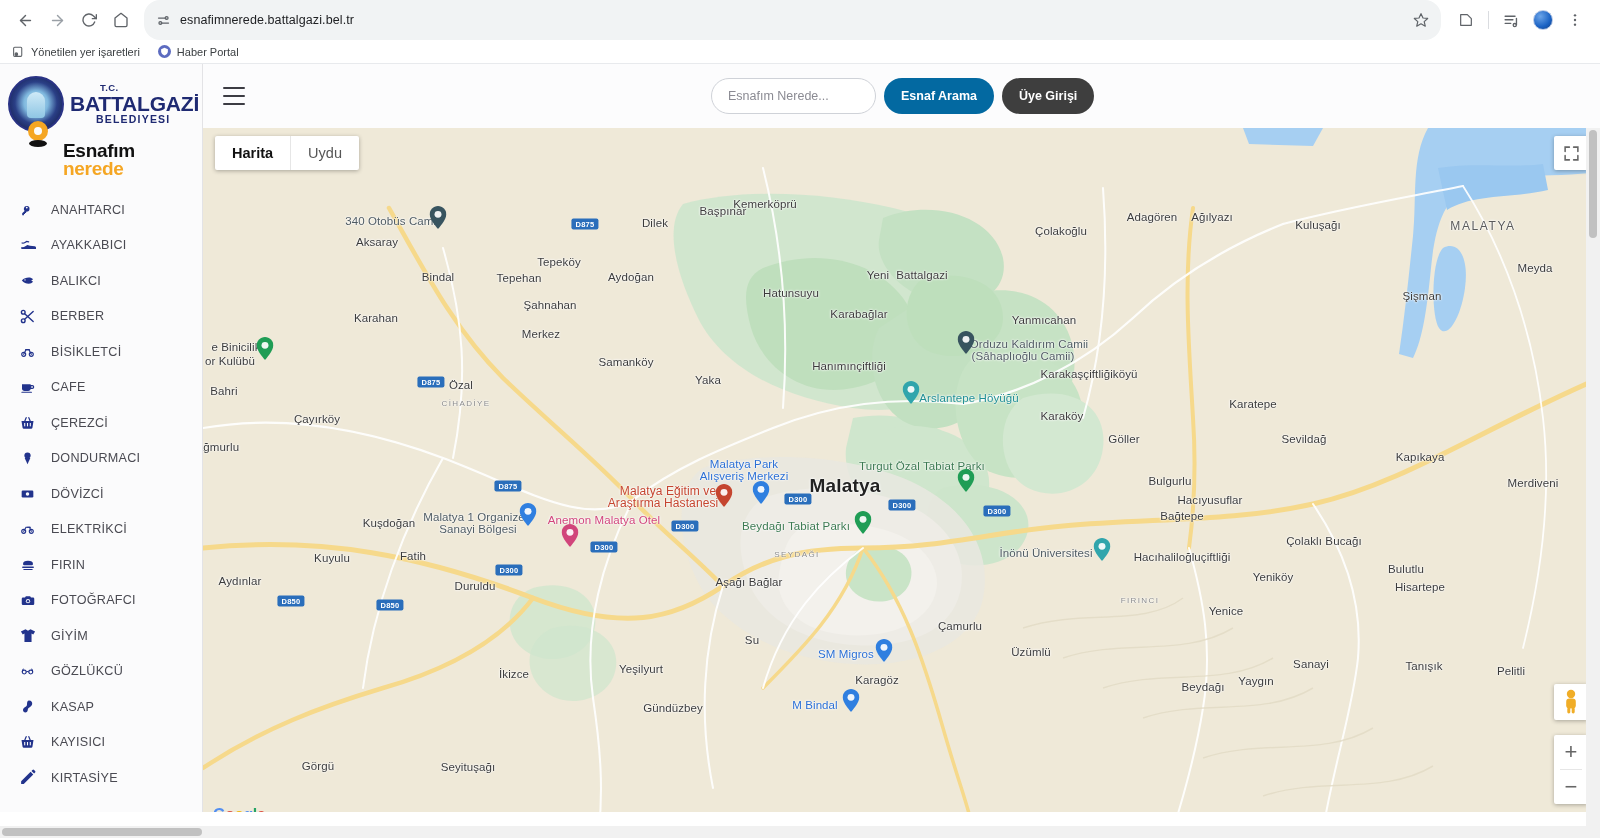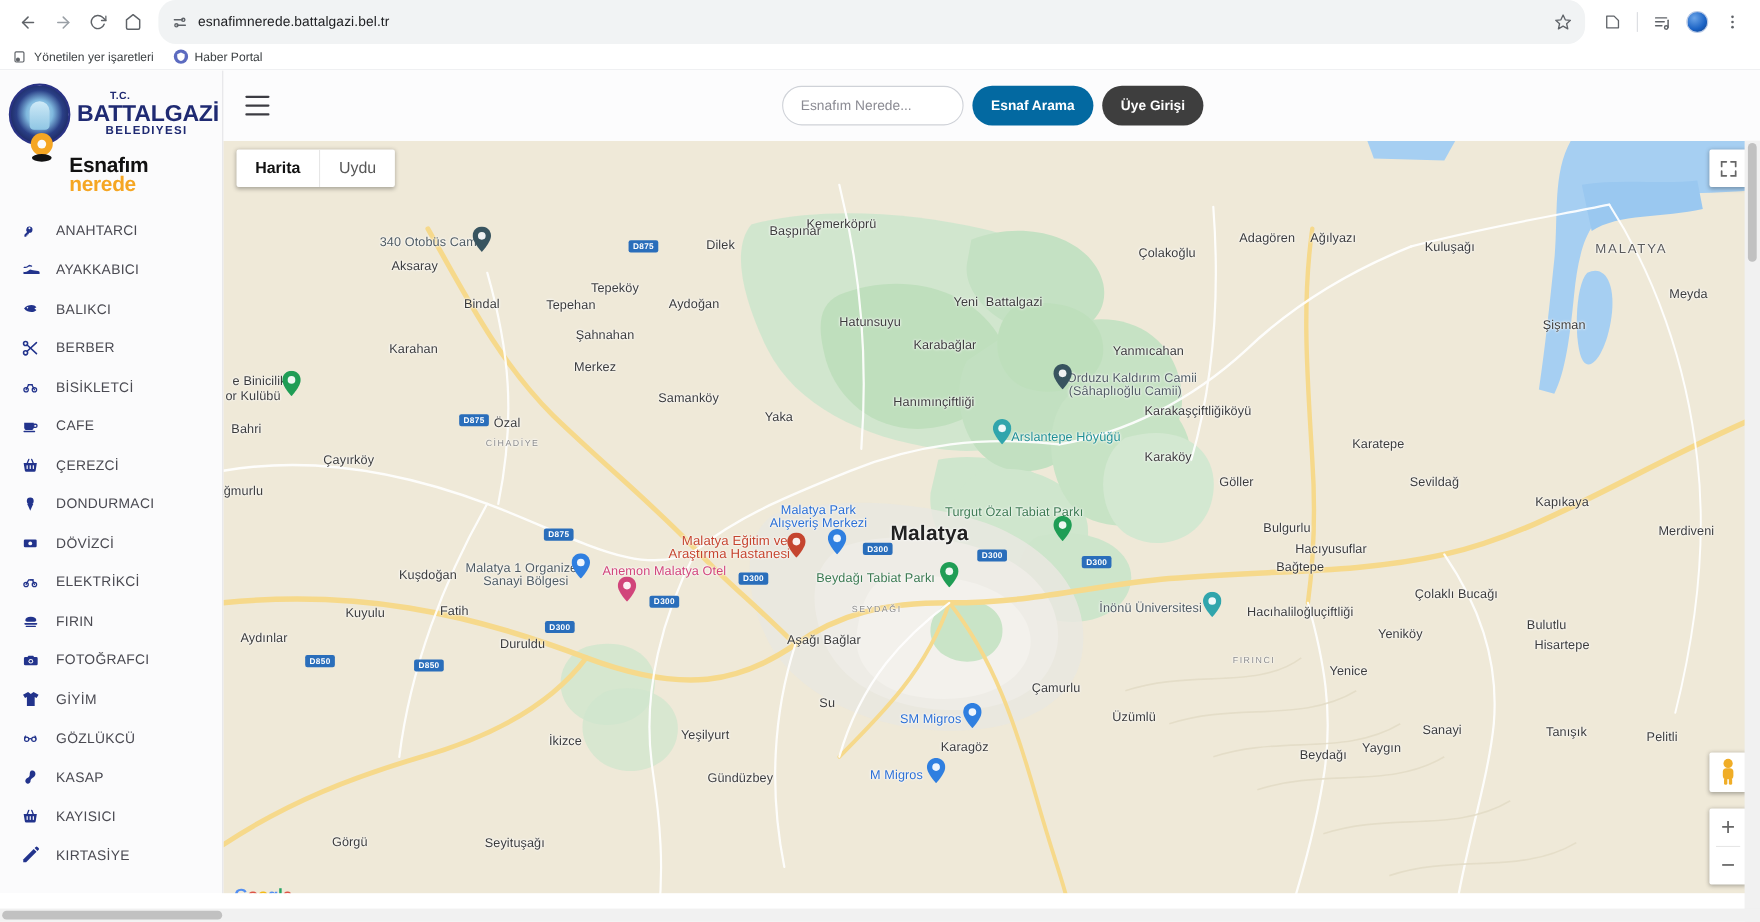--- a/index.html
+++ b/index.html
@@ -570,21 +570,21 @@
         <div class="lbl poi-blue" style="left: 643px; top: 526px;">SM Migros</div>
         <div class="lbl" style="left: 311px; top: 546px;">İkizce</div>
         <div class="lbl" style="left: 438px; top: 541px;">Yeşilyurt</div>
         <div class="lbl" style="left: 1108px; top: 536px;">Sanayi</div>
         <div class="lbl" style="left: 1221px; top: 538px;">Tanışık</div>
         <div class="lbl" style="left: 1308px; top: 543px;">Pelitli</div>
         <div class="lbl" style="left: 674px; top: 552px;">Karagöz</div>
         <div class="lbl" style="left: 1000px; top: 559px;">Beydağı</div>
         <div class="lbl" style="left: 1053px; top: 553px;">Yaygın</div>
         <div class="lbl" style="left: 470px; top: 580px;">Gündüzbey</div>
-        <div class="lbl poi-blue" style="left: 612px; top: 577px;">M Migros</div>
+        <div class="lbl poi-blue" style="left: 612px; top: 577px;">M Bindal</div>
         <div class="lbl" style="left: 115px; top: 638px;">Görgü</div>
         <div class="lbl" style="left: 265px; top: 639px;">Seyituşağı</div>
         <div class="lbl poi-blue" style="left: 541px; top: 336px;">Malatya Park</div>
         <div class="lbl poi-blue" style="left: 541px; top: 348px;">Alışveriş Merkezi</div>
         <div class="lbl poi-red" style="left: 465px; top: 363px;">Malatya Eğitim ve</div>
         <div class="lbl poi-red" style="left: 460px; top: 375px;">Araştırma Hastanesi</div>
         <div class="lbl poi-grey" style="left: 826px; top: 216px;">Orduzu Kaldırım Camii</div>
         <div class="lbl poi-grey" style="left: 820px; top: 228px;">(Sâhaplıoğlu Camii)</div>
       </div>
     <div id="map-shields">

